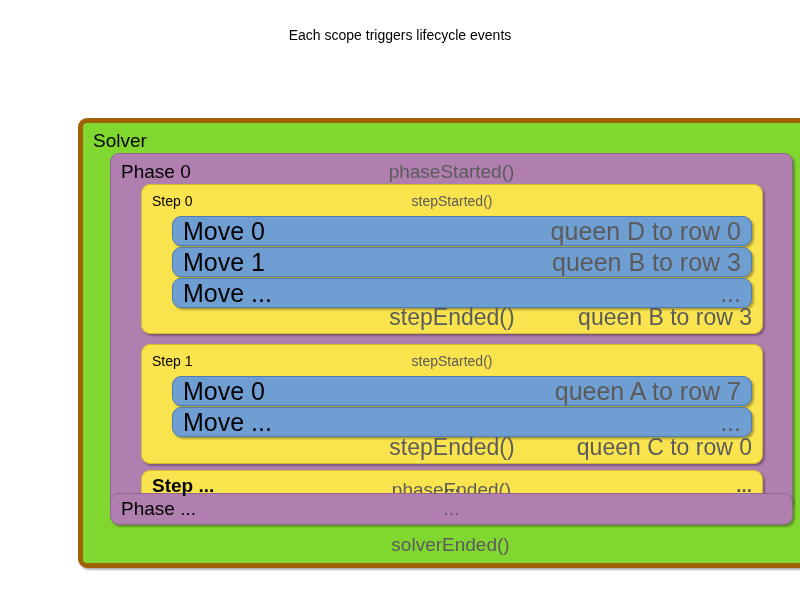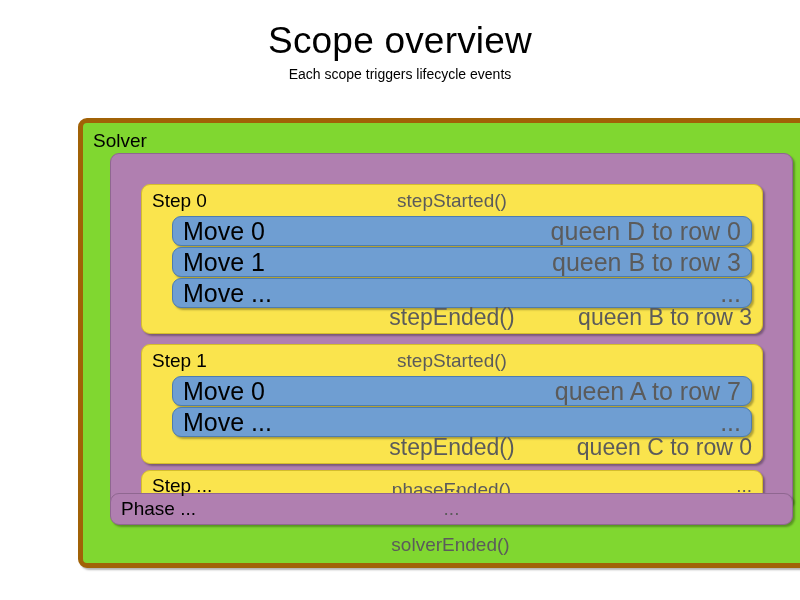--- a/index.html
+++ b/index.html
@@ -150,30 +150,31 @@
     width: 622px;
   }
   .step-0 { top: 30px;  height: 150px; }
   .step-1 { top: 190px; height: 120px; }
   .step-ellipsis {
     position: absolute;
     left: 30px;
     top: 316px;
     width: 622px;
     height: 32px;
+    font-weight: bold;
   }
   .step-ellipsis .scope-row {
     height: 30px;
     padding: 0 10px;
     font-size: 19px;
   }
   .step-header {
     height: 30px;
     padding: 3px 10px;
-    font-size: 19px;
+    font-size: 14px;
     margin-top: 1px;
   }
   .step-footer {
     height: 30px;
     font-size: 23px;
     position: absolute;
     left: 0;
     right: 0;
     bottom: 1px;
     padding-right: 10px;
@@ -196,32 +197,35 @@
     height: 30px;
     margin-bottom: 1px;
     padding: 0 10px;
     font-size: 25px;
   }
 </style>
 </head>
 <body>
 
 <div class="heading">
-  <div class="title">Scope overview</div>
   <div class="subtitle">Each scope triggers lifecycle events</div>
 </div>
 
 <div class="scope solver">
 
   <div class="scope-row solver-header">
     <span class="label-left">Solver</span>
   </div>
 
   <div class="scope phase phase-0">
 
+    <div class="scope-row phase-header">
+      <span class="label-left">Phase 0</span>
+      <span class="event-center">phaseStarted()</span>
+    </div>
 
     <div class="scope step step-0">
       <div class="scope-row step-header">
         <span class="label-left">Step 0</span>
         <span class="event-center">stepStarted()</span>
       </div>
 
       <div class="moves">
         <div class="scope-row move">
           <span class="label-left">Move 0</span>

